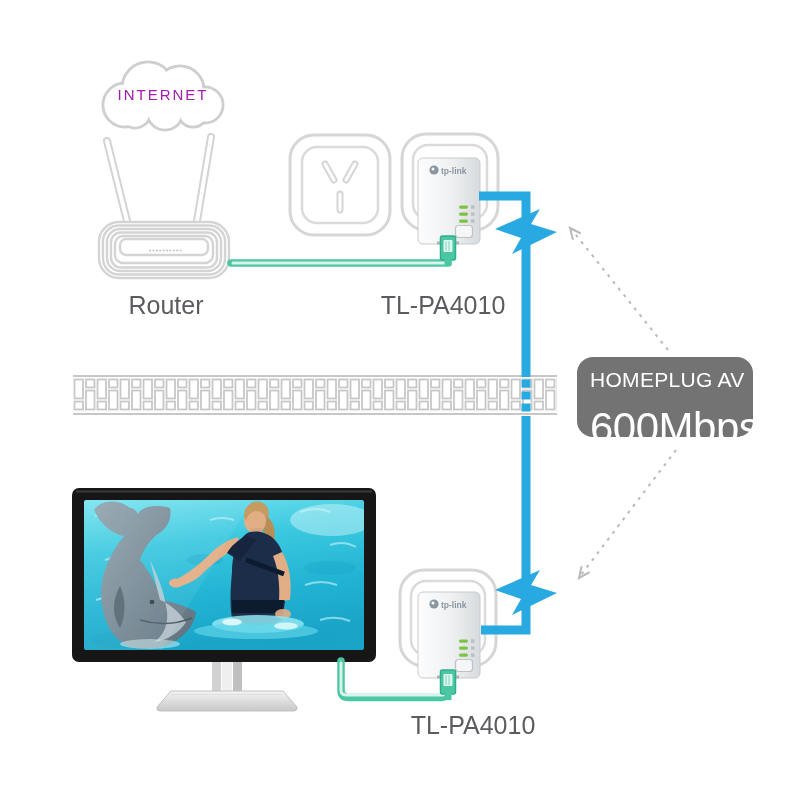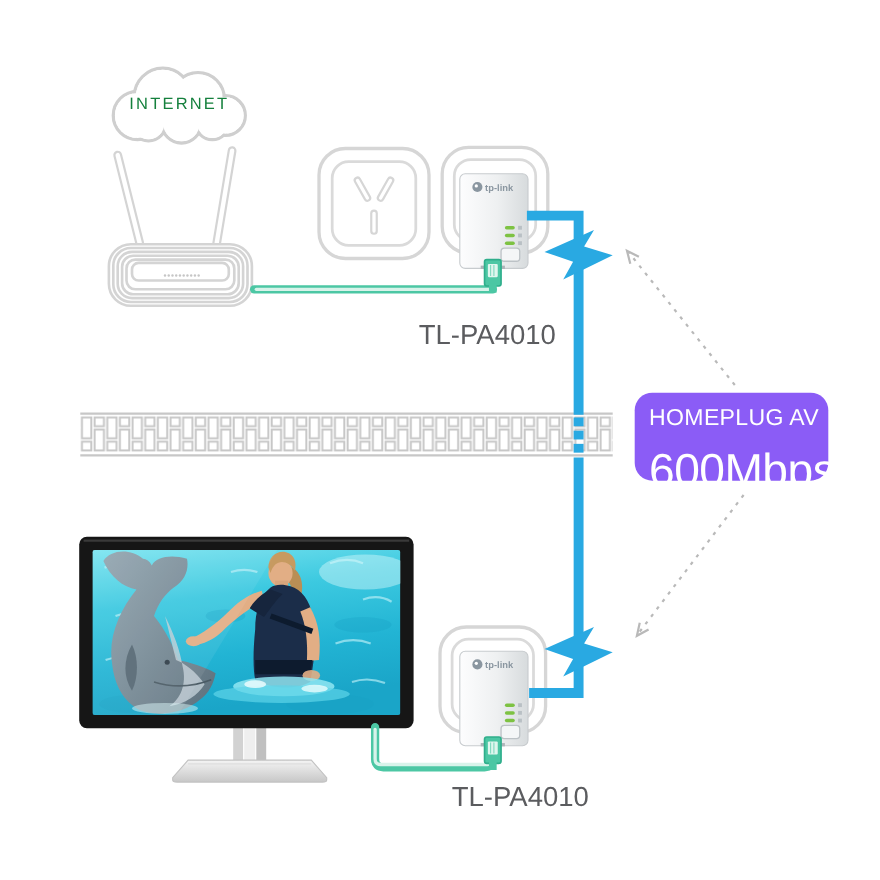--- a/index.html
+++ b/index.html
@@ -2,24 +2,24 @@
 <html><head>
 <meta charset="utf-8">
 <style>
   html,body{margin:0;padding:0;background:#ffffff;}
   .canvas{
     position:relative;width:800px;height:800px;background:#ffffff;
     overflow:hidden;font-family:"Liberation Sans",sans-serif;
   }
   .canvas svg{position:absolute;left:0;top:0;}
   .label{position:absolute;color:#5b5c5f;font-size:25px;text-align:center;}
-  .label.internet{color:#15803d;font-size:15px;letter-spacing:2px;}
+  .label.internet{color:#a21caf;font-size:15px;letter-spacing:2px;}
   .badge{
     position:absolute;left:577px;top:357px;width:176px;height:80px;
-    background:#8b5cf6;border-radius:16px;color:#ffffff;
+    background:#737373;border-radius:16px;color:#ffffff;
     padding:11px 0 0 13px;box-sizing:border-box;
   }
   .badge .l1{font-size:21px;letter-spacing:.3px;line-height:1.1;}
   .badge .l2{font-size:42px;line-height:1;margin-top:16px;letter-spacing:-.5px;}
 </style>
 </head>
 <body>
 
 <div class="canvas">
 
@@ -285,20 +285,21 @@
     <line x1="668" y1="350" x2="572" y2="230" stroke-dasharray="3 5.5"></line>
     <path d="M580.8,233.5 L570,228 L573,239.7"></path>
   </g>
   <g fill="none" stroke="#b9b9b9" stroke-width="2">
     <line x1="676" y1="450" x2="581" y2="575" stroke-dasharray="3 5.5"></line>
     <path d="M589.6,572.2 L579,578 L581.6,566.2"></path>
   </g>
 </svg>
 
 <div class="label internet" style="left:103px;top:86px;width:120px;">INTERNET</div>
+<div class="label" style="left:96px;top:291px;width:140px;">Router</div>
 <div class="label" style="left:373px;top:291px;width:140px;">TL-PA4010</div>
 <div class="label" style="left:403px;top:711px;width:140px;">TL-PA4010</div>
 
 <div class="badge">
   <div class="l1">HOMEPLUG AV</div>
   <div class="l2">600Mbps</div>
 </div>
 
 </div>
 

